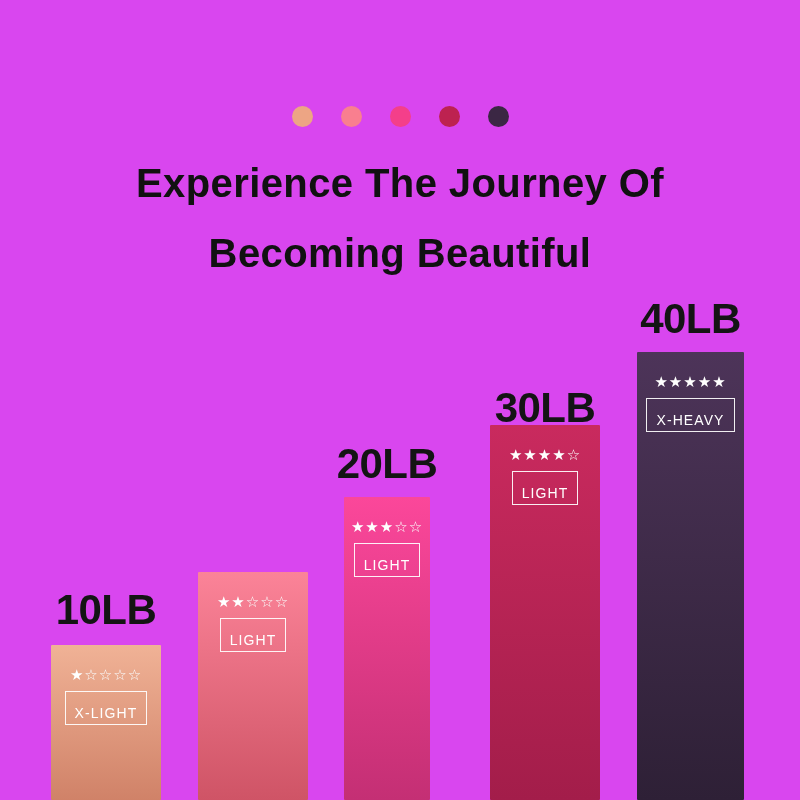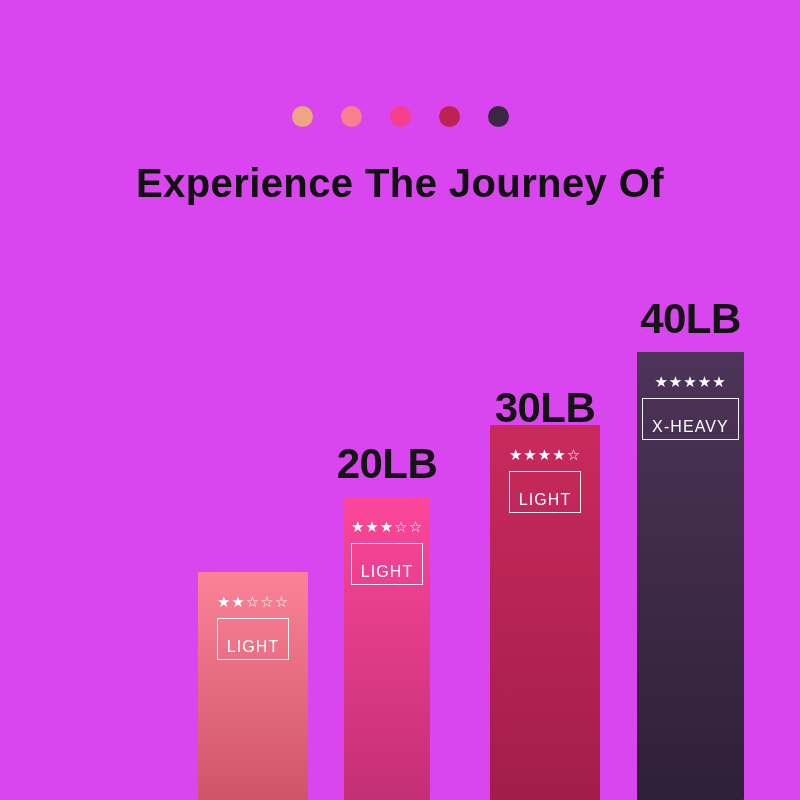--- a/index.html
+++ b/index.html
@@ -103,46 +103,56 @@
     font-size: 15px;
     line-height: 1;
     color: #ffffff;
     letter-spacing: 1px;
     white-space: nowrap;
     text-shadow: 0 0 1px rgba(0,0,0,0.07);
   }
   .badge {
     border: 1.5px solid rgba(255,255,255,0.92);
     color: #ffffff;
-    font-size: 16px;
+    font-size: 14px;
     font-weight: normal;
     letter-spacing: 1.1px;
-    padding: 20px 9px 4px 9px;
+    padding: 14px 9px 4px 9px;
     line-height: 1;
     white-space: nowrap;
   }
 </style>
 </head>
 <body>
 
 <div id="poster" style="background: #d946ef;">
 
   <div id="dots-row">
     <span class="dot" style="background: rgb(237, 165, 132);"></span>
     <span class="dot" style="background: rgb(249, 127, 143);"></span>
     <span class="dot" style="background: rgb(244, 63, 138);"></span>
     <span class="dot" style="background: rgb(189, 34, 80);"></span>
     <span class="dot" style="background: rgb(59, 39, 68);"></span>
   </div>
 
   <div id="headline" style="color: rgb(17, 17, 17);">
     <span class="line">Experience The Journey Of</span>
+    <span class="line">Becoming Beautiful</span>
   </div>
 
   <div id="chart">
+      <div class="bar-group" style="left: 51px; width: 110px; height: 211px;">
+        <div class="bar-label" style="top: 0px;">10LB</div>
+        <div class="bar" style="height: 155px; background: linear-gradient(rgb(240, 178, 150) 0%, rgb(208, 130, 104) 100%);">
+          <div class="bar-inner">
+            <div class="stars">★☆☆☆☆</div>
+            <div class="badge">X-LIGHT</div>
+          </div>
+        </div>
+      </div>
       <div class="bar-group" style="left: 198px; width: 110px; height: 282px;">
         <div class="bar" style="height: 228px; background: linear-gradient(rgb(251, 131, 152) 0%, rgb(207, 84, 102) 100%);">
           <div class="bar-inner">
             <div class="stars">★★☆☆☆</div>
             <div class="badge">LIGHT</div>
           </div>
         </div>
       </div>
       <div class="bar-group" style="left: 344px; width: 86px; height: 357px;">
         <div class="bar-label" style="top: 0px;">20LB</div>

